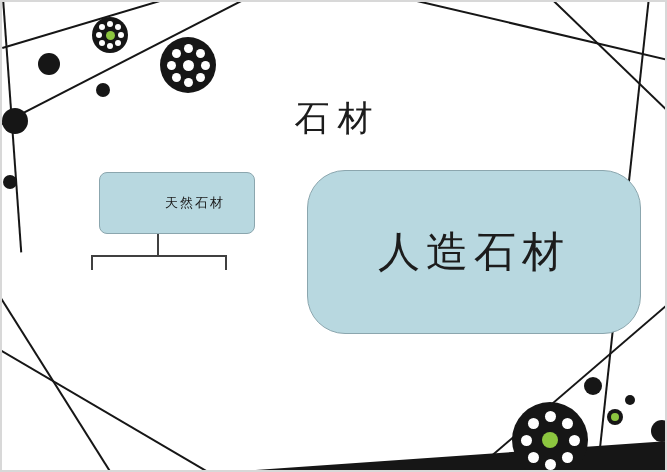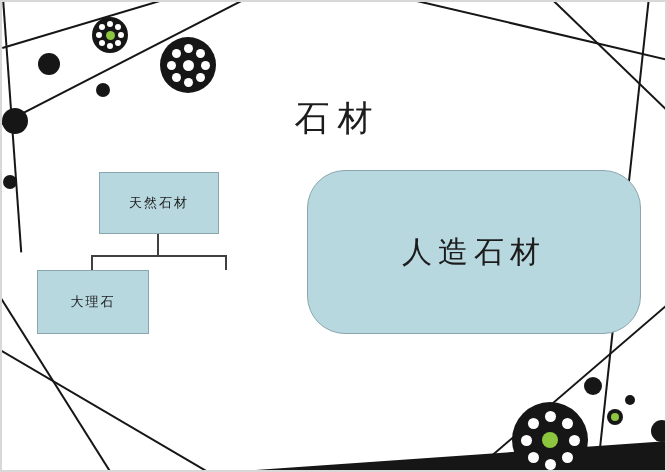--- a/index.html
+++ b/index.html
@@ -37,26 +37,26 @@
   .flower.f3 .core{left:30px;top:30px;width:16px;height:16px;}
   
   .flower.f4{left:605px;top:407px;width:16px;height:16px;}
   .flower.f4 .core{left:4px;top:4px;width:8px;height:8px;}
   
   .slide-title{position:absolute;top:70px;left:0;width:100%;text-align:center;
     font-size:35px;letter-spacing:8px;text-indent:8px;z-index:5;margin-top:23px;}
   .node{position:absolute;display:flex;align-items:center;justify-content:center;
     background:var(--box-fill,#b8d8e0);border:1px solid var(--box-border,#8ba6ae);
     z-index:5;text-align:center;}
-  .node.small{border-radius:0;font-size:13px;letter-spacing:2px;}
+  .node.small{border-radius:8px;font-size:13px;letter-spacing:2px;padding-left:36px;}
   #node-natural{left:97px;top:170px;width:118px;height:60px;}
   #node-marble{left:35px;top:268px;width:110px;height:62px;}
   #node-granite{left:168px;top:268px;width:110px;height:62px;}
   #node-artificial{left:305px;top:168px;width:332px;height:162px;border-radius:38px;
-    font-size:30px;letter-spacing:6px;}
+    font-size:42px;letter-spacing:6px;}
   .connector{position:absolute;background:#404040;z-index:4;}
   #conn-v1{left:155px;top:230px;width:2px;height:24px;}
   #conn-bus{left:89px;top:253px;width:136px;height:2px;}
   #conn-v2{left:89px;top:254px;width:2px;height:14px;}
   #conn-v3{left:223px;top:254px;width:2px;height:14px;}
 </style>
 </head>
 <body>
 
 <div class="stage">
@@ -100,20 +100,17 @@
   <div class="slide-title">石材</div>
 
   <div class="connector" id="conn-v1"></div>
   <div class="connector" id="conn-bus"></div>
   <div class="connector" id="conn-v2"></div>
   <div class="connector" id="conn-v3"></div>
 
   <div class="node small" id="node-natural">
     <span>天然石材</span>
   </div>
-  <div class="node small" id="node-marble">
-    <span>大理石</span>
-  </div>
   <div class="node" id="node-artificial">
     <span>人造石材</span>
   </div>
 
 </div>
 
 </body></html>

